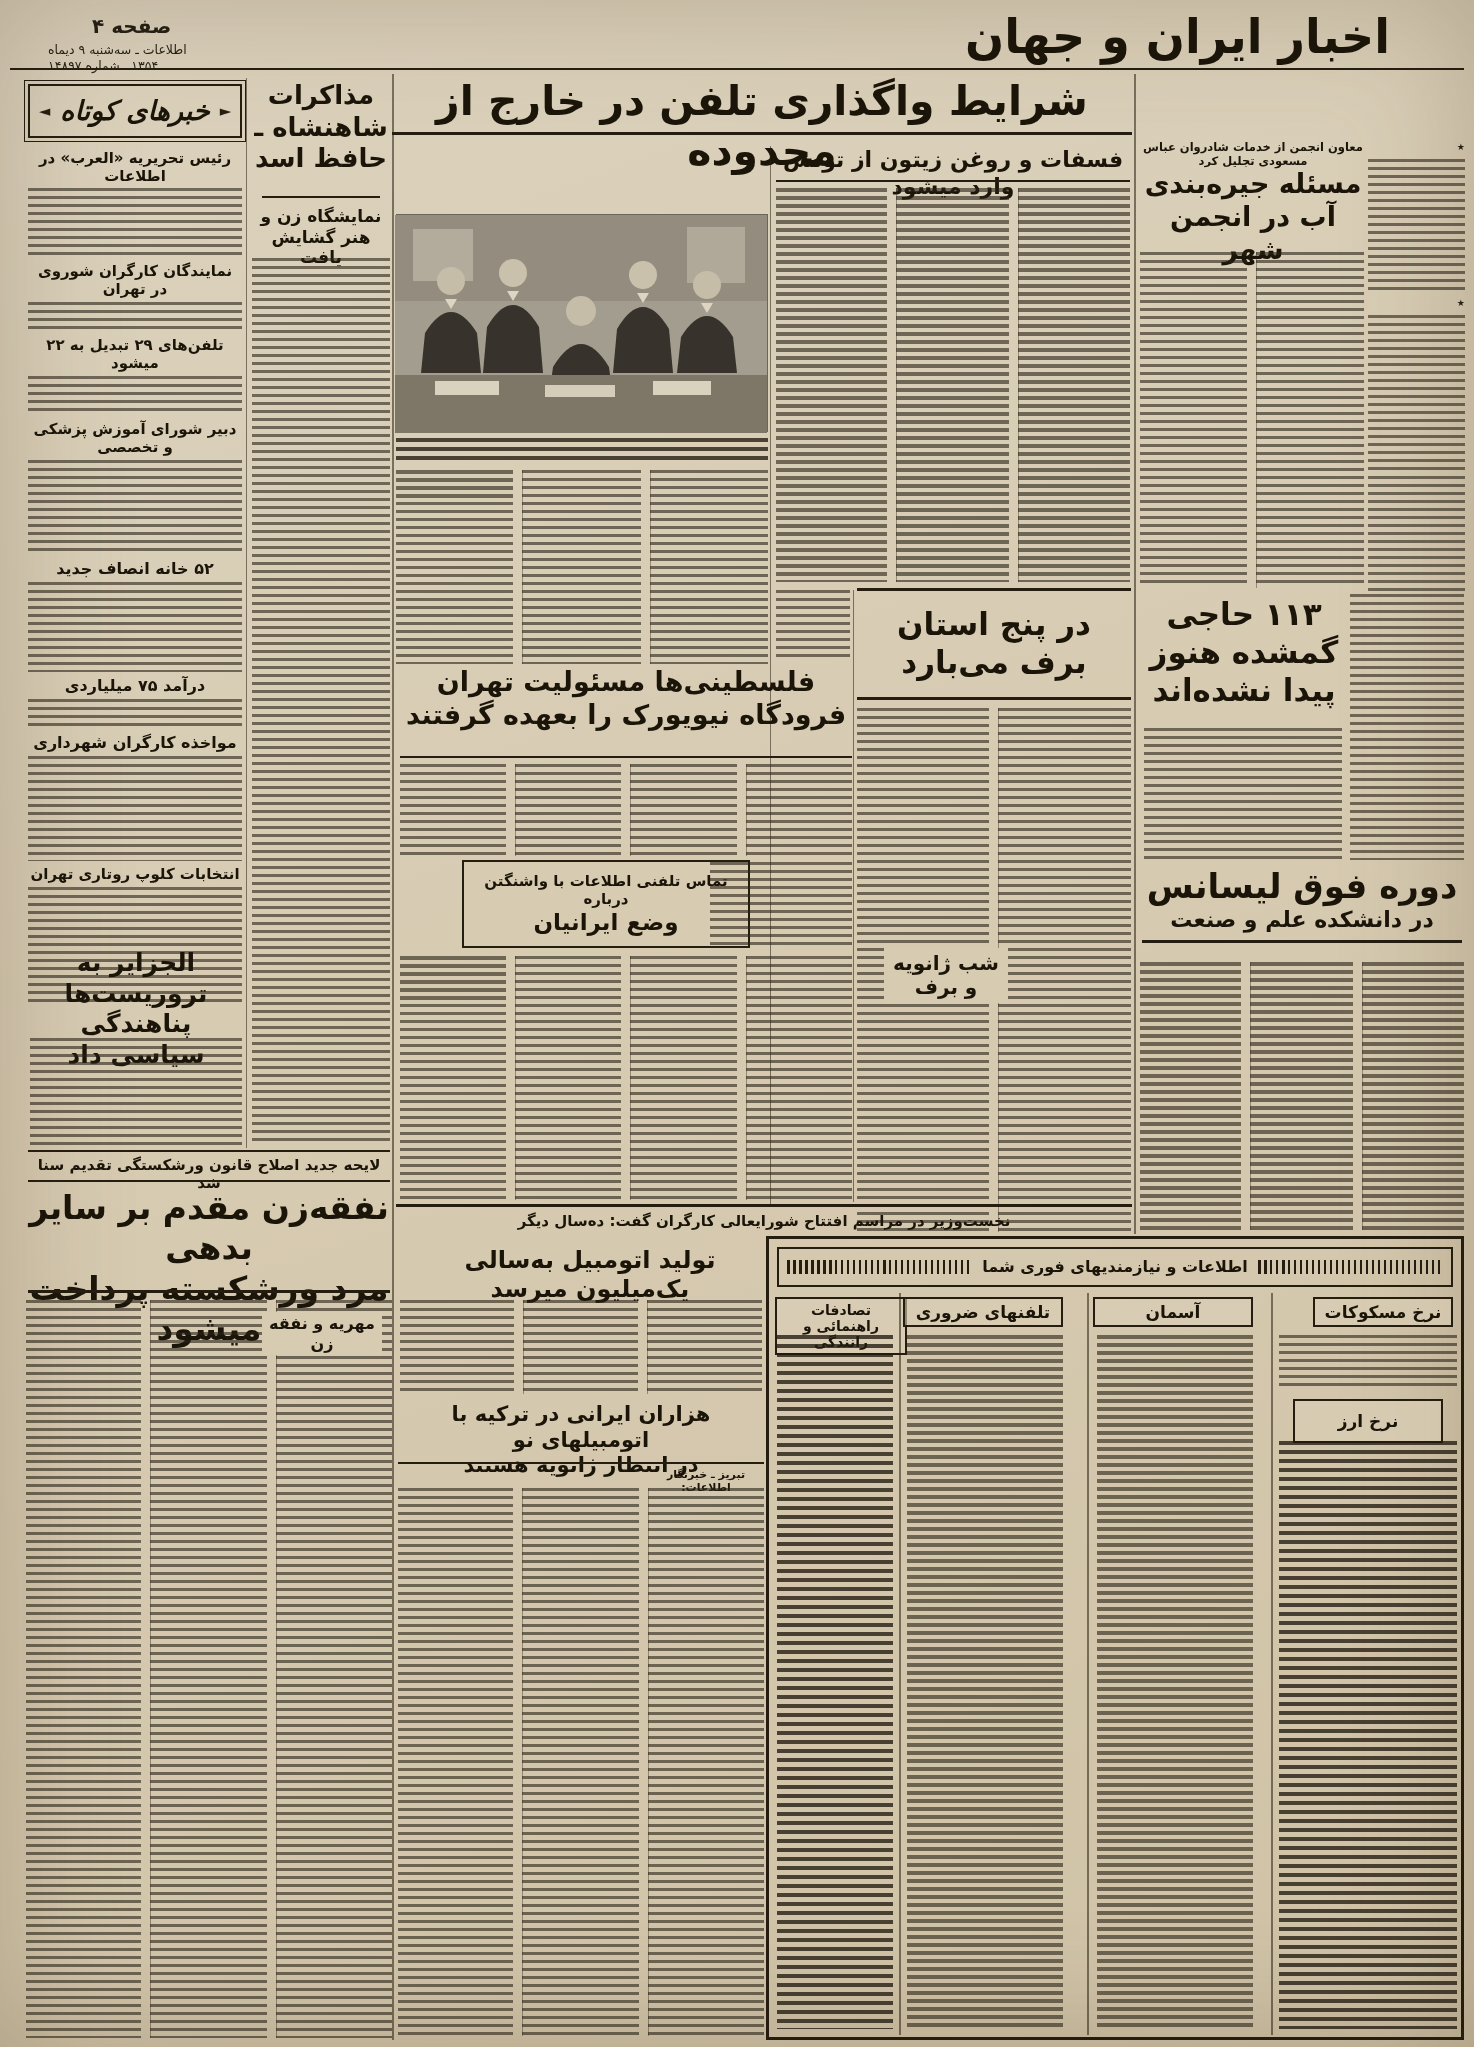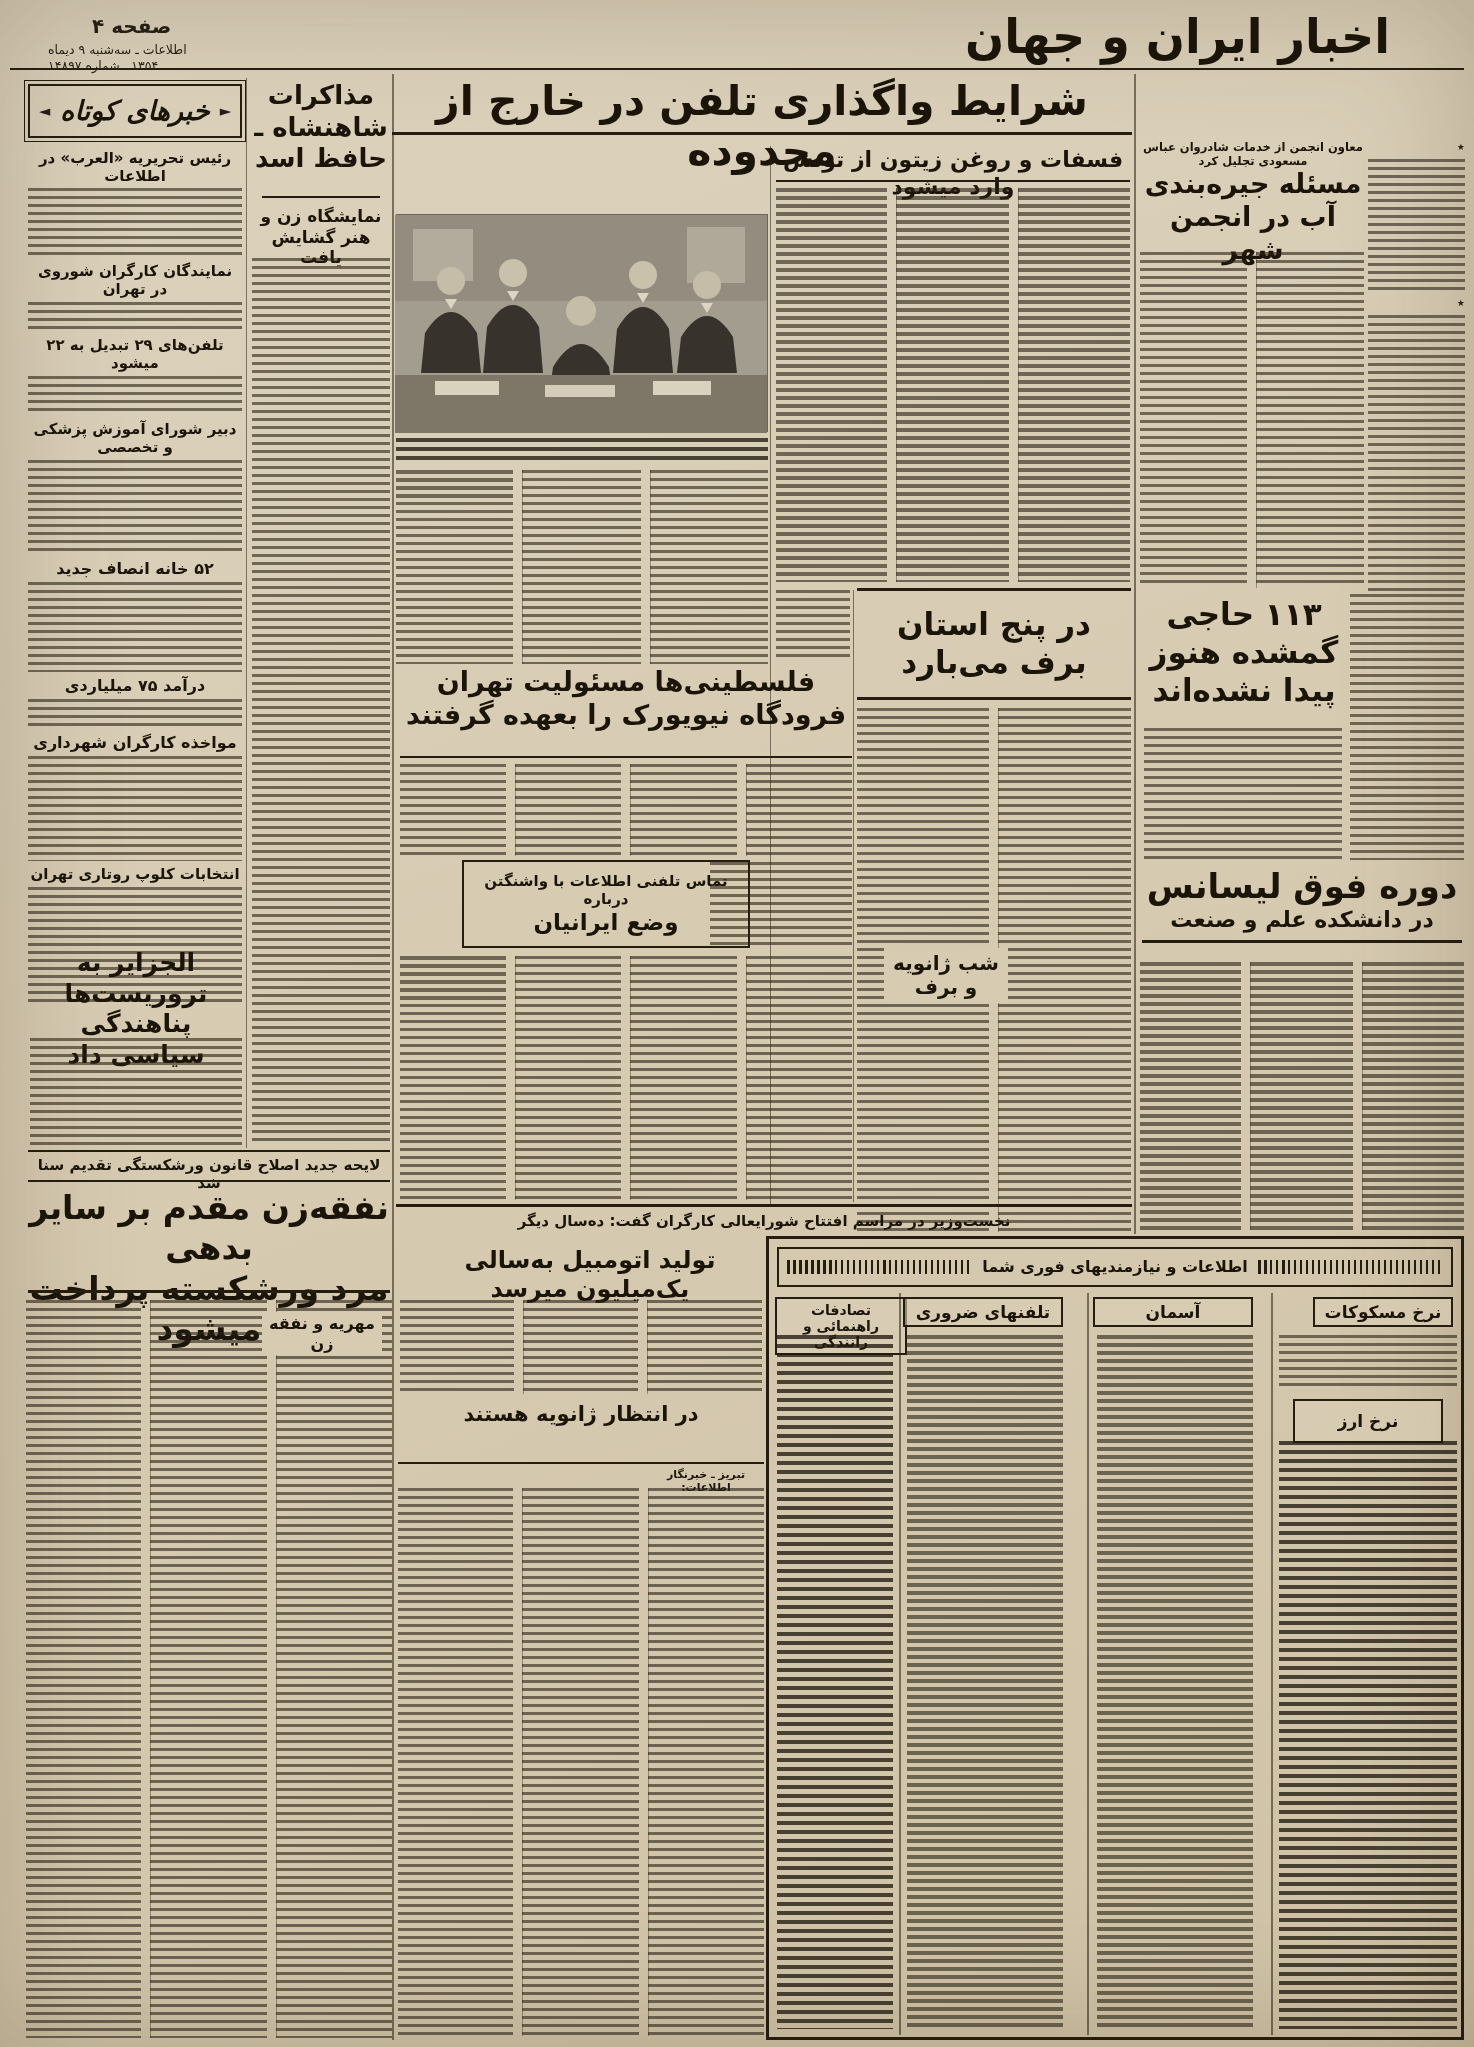--- a/index.html
+++ b/index.html
@@ -180,20 +180,21 @@
   <div class="abs rh" style="left:396px; top:1204px; width:736px; height:2.5px;"></div>
   <div class="abs kick" style="left:398px; top:1212px; width:732px; font-size:15px;">نخست‌وزیر در مراسم افتتاح شورایعالی کارگران گفت: ده‌سال دیگر</div>
   <div class="abs hl" style="left:414px; top:1246px; width:352px; font-size:24px;">تولید اتومبیل به‌سالی یک‌میلیون میرسد</div>
   <div class="abs cols ruled" style="left:400px; top:1300px; width:362px; height:94px;">
     <div class="tl"></div>
     <div class="tl"></div>
     <div class="tl"></div>
   </div>
 
   <div class="abs" style="left:398px; top:1402px; width:366px;">
+    <div class="hl" style="font-size:21px;">هزاران ایرانی در ترکیه با اتومبیلهای نو</div>
     <div class="hl" style="font-size:21px;">در انتظار ژانویه هستند</div>
   </div>
   <div class="abs rh" style="left:398px; top:1462px; width:366px; height:1.5px;"></div>
   <div class="abs kick" style="left:650px; top:1468px; width:112px; font-size:11px;">تبریز ـ خبرنگار اطلاعات:</div>
   <div class="abs cols ruled" style="left:398px; top:1488px; width:366px; height:548px;">
     <div class="tl"></div>
     <div class="tl"></div>
     <div class="tl"></div>
   </div>
 

